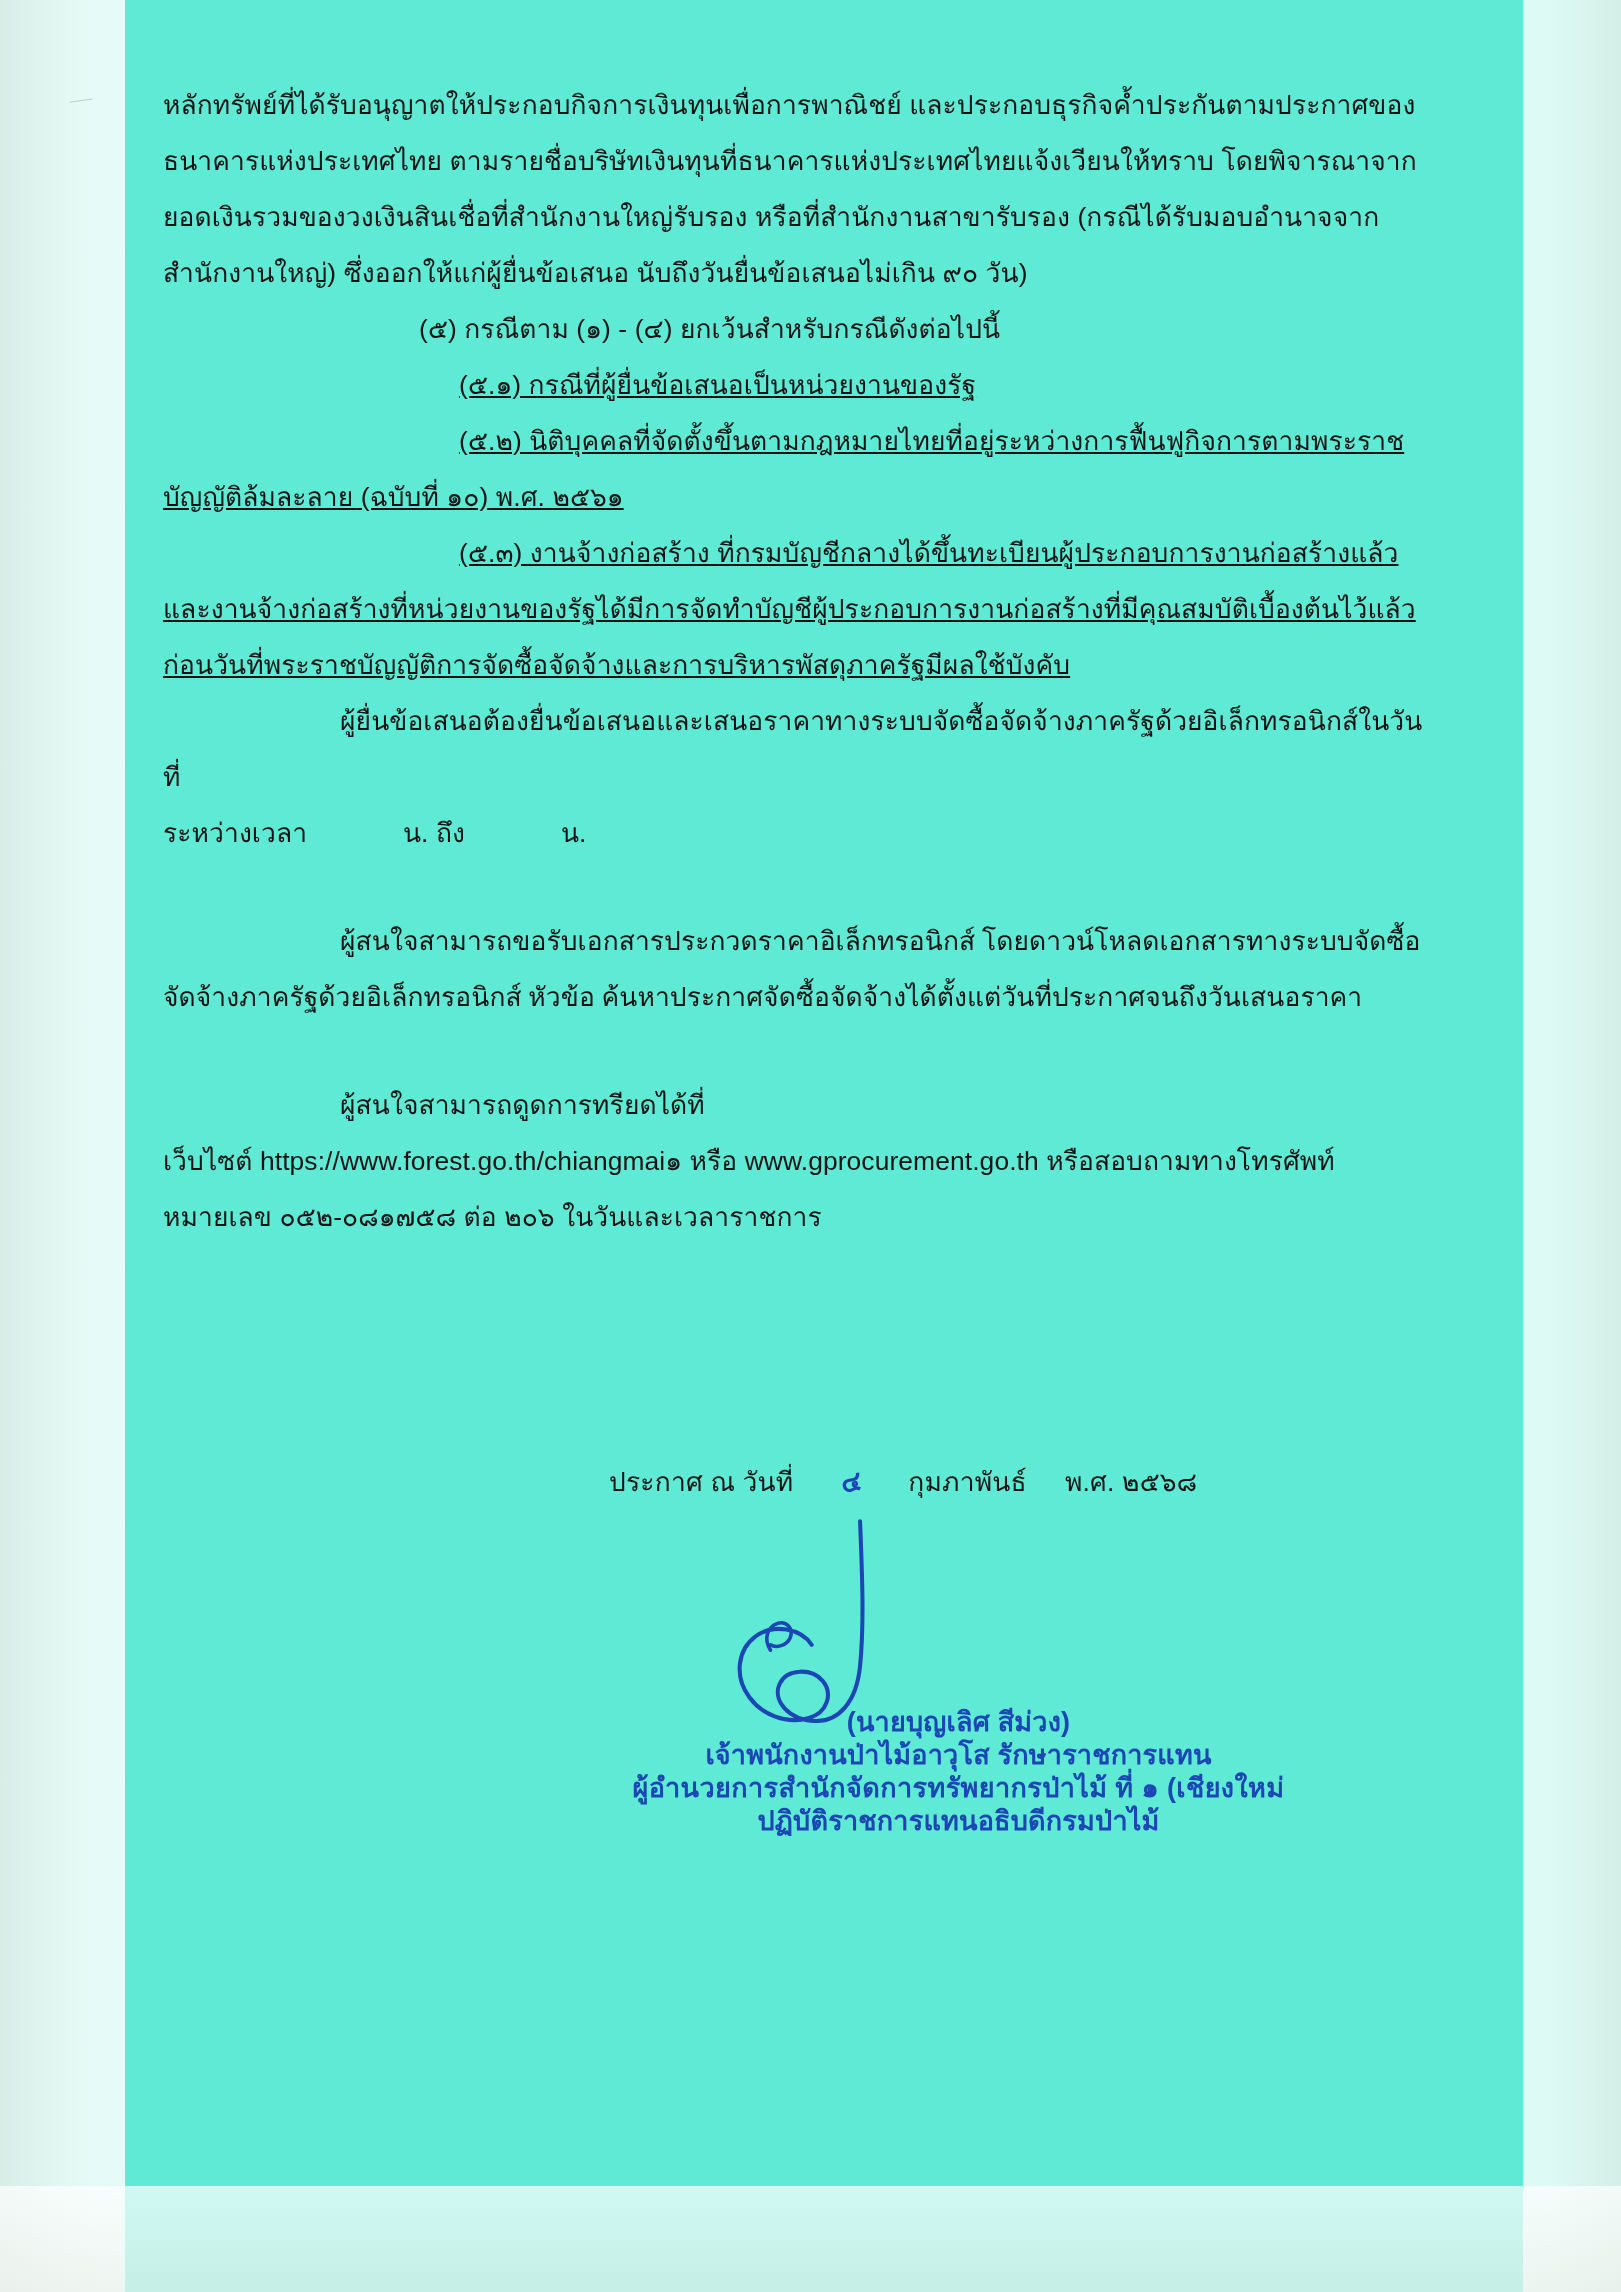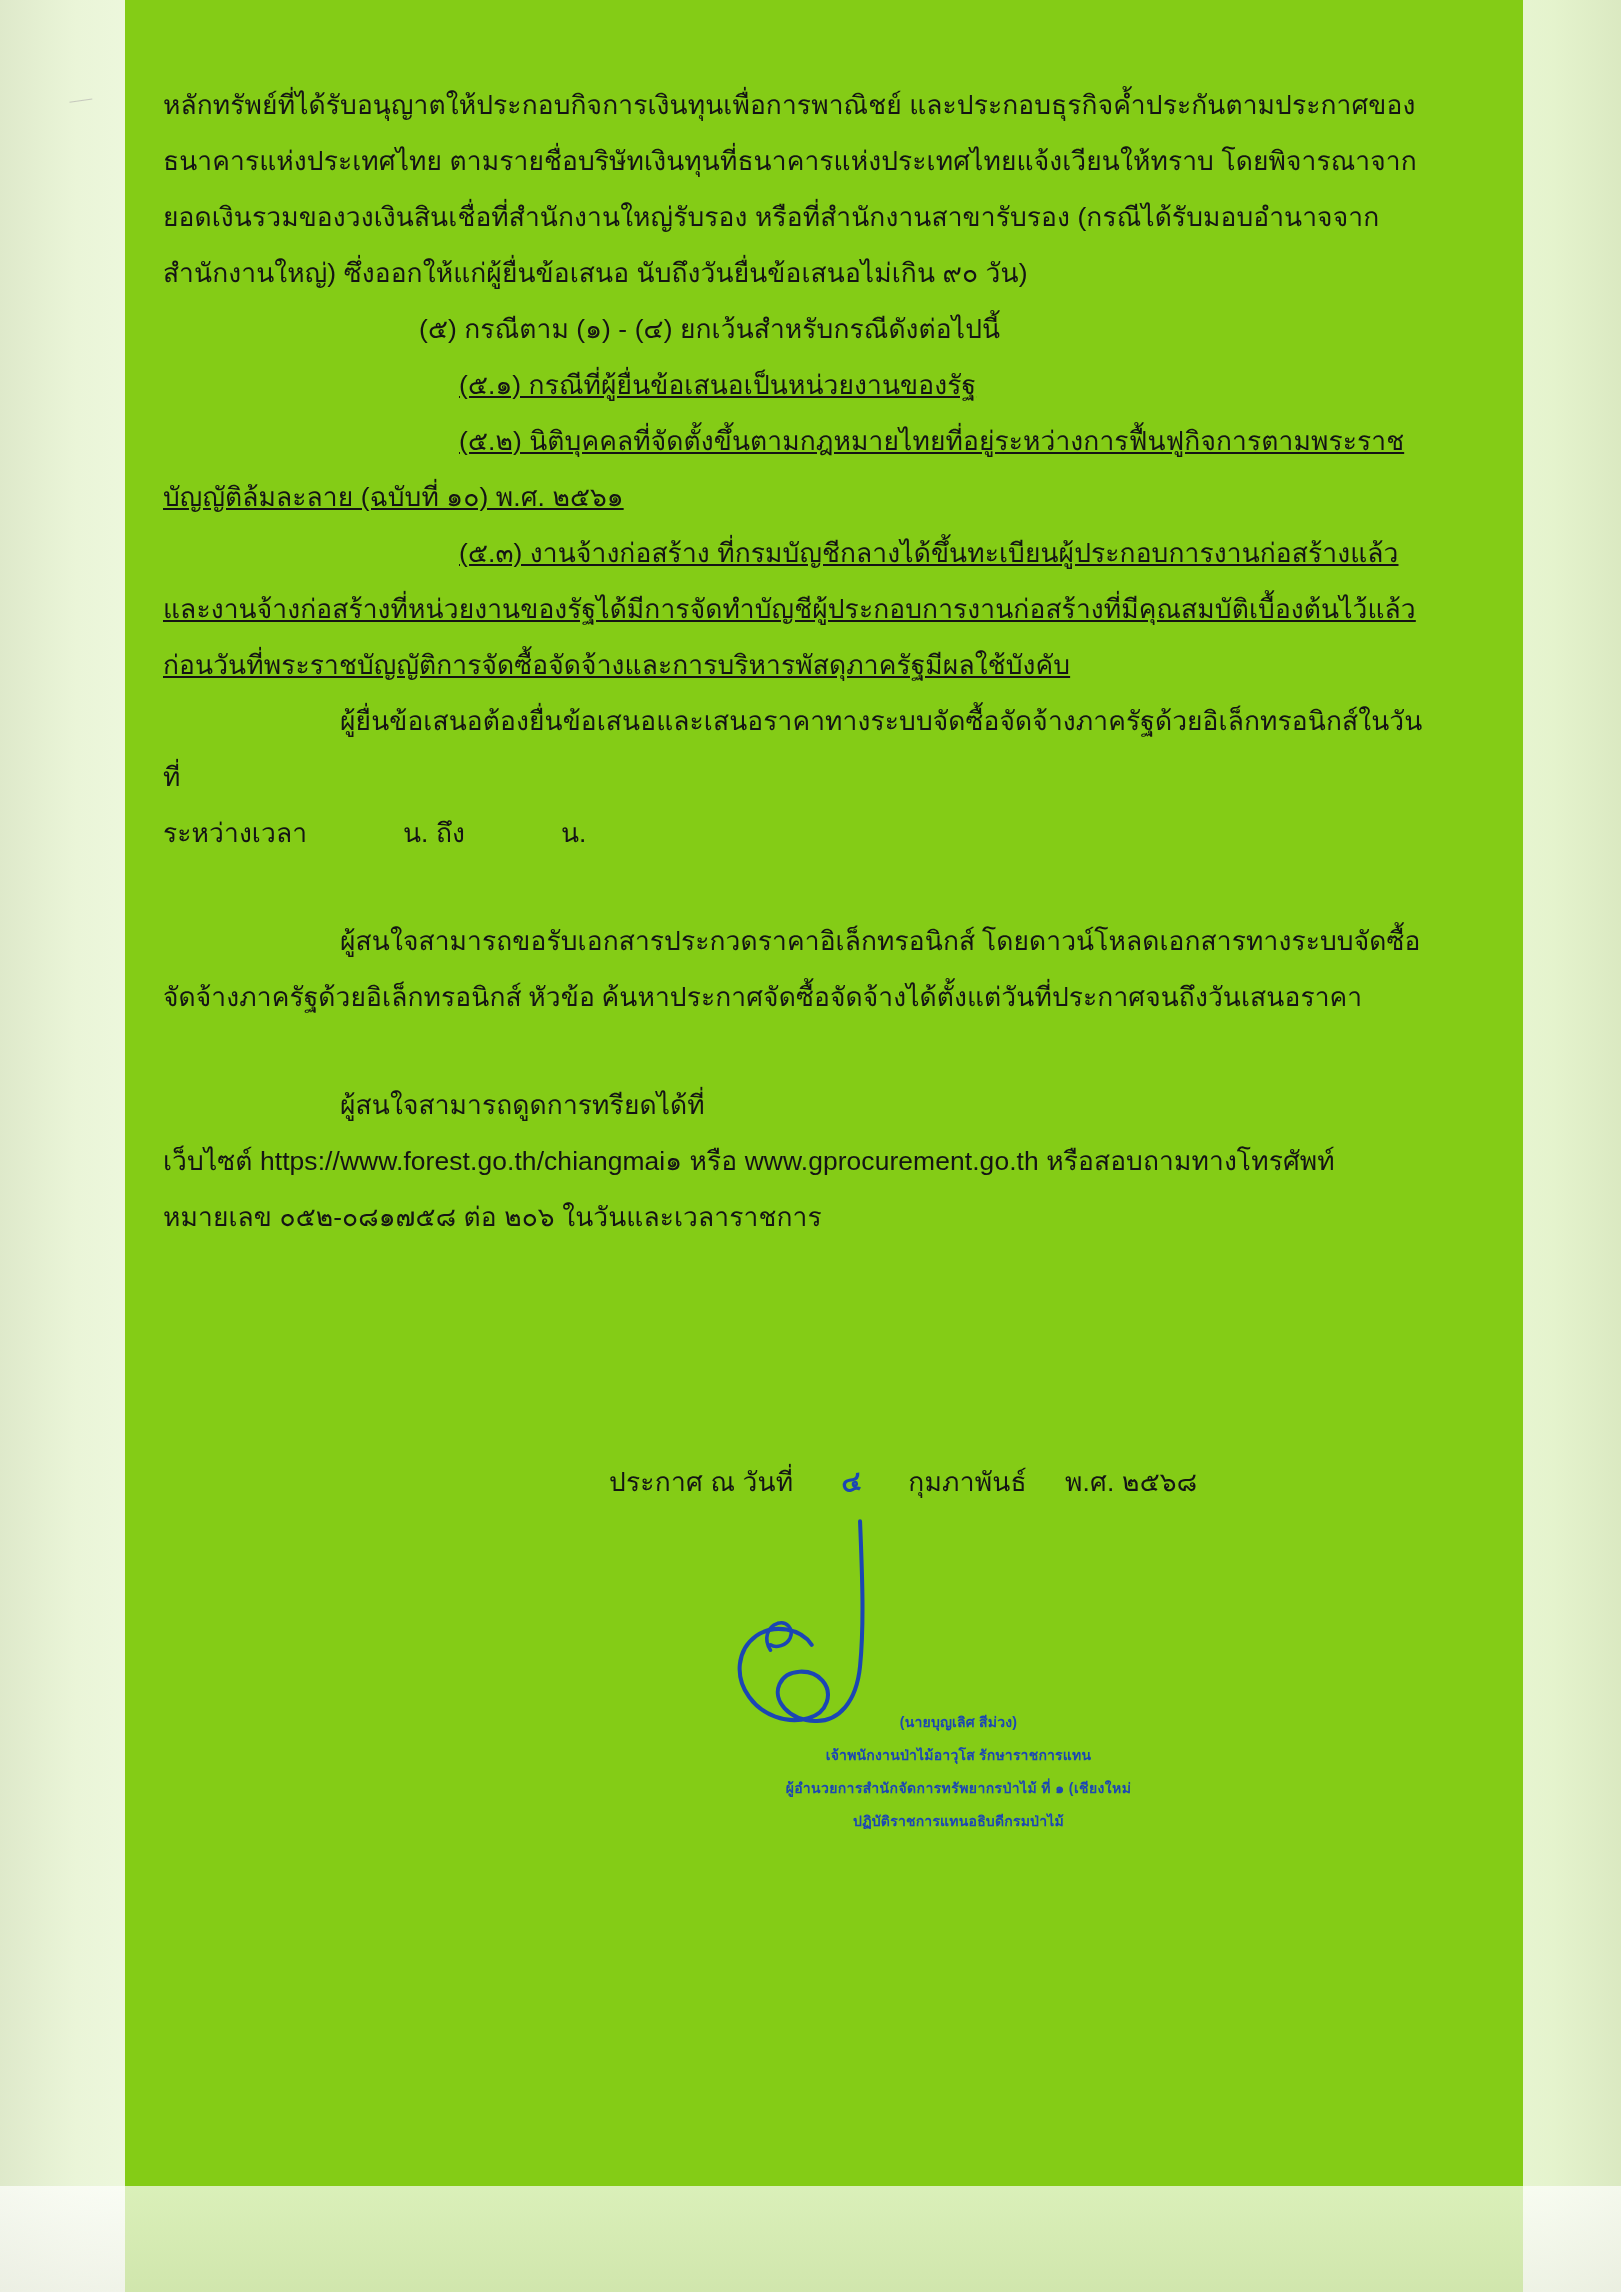--- a/index.html
+++ b/index.html
@@ -11,21 +11,21 @@
     width: 1622px;
     height: 2293px;
     position: relative;
     font-family: "Liberation Sans", sans-serif;
     color: #111111;
     overflow: hidden;
   }
   .page {
     position: absolute;
     inset: 0;
-    background: #84cc16;
+    background: #5eead4;
   }
   
   .scan-edge-left {
     position: absolute;
     left: 0; top: 0;
     width: 125px; height: 100%;
     background: linear-gradient(to right, #eeeeea 0%, #fcfcfa 60%, #ffffff 100%);
     opacity: .85;
   }
   .scan-edge-right {
@@ -102,21 +102,21 @@
   }
   .signature-wrap svg { display:block; }
 
   .sig-block {
     position: absolute;
     left: 627px;
     top: 1706px;
     width: 663px;
     text-align: center;
     color: #1b46b4;
-    font-size: 14px;
+    font-size: 27px;
     line-height: 33px;
     font-weight: bold;
     letter-spacing: 0.2px;
   }
   .sig-block .l-wide { letter-spacing: 0.4px; }
 </style>
 </head>
 <body>
 
 <div class="page">

